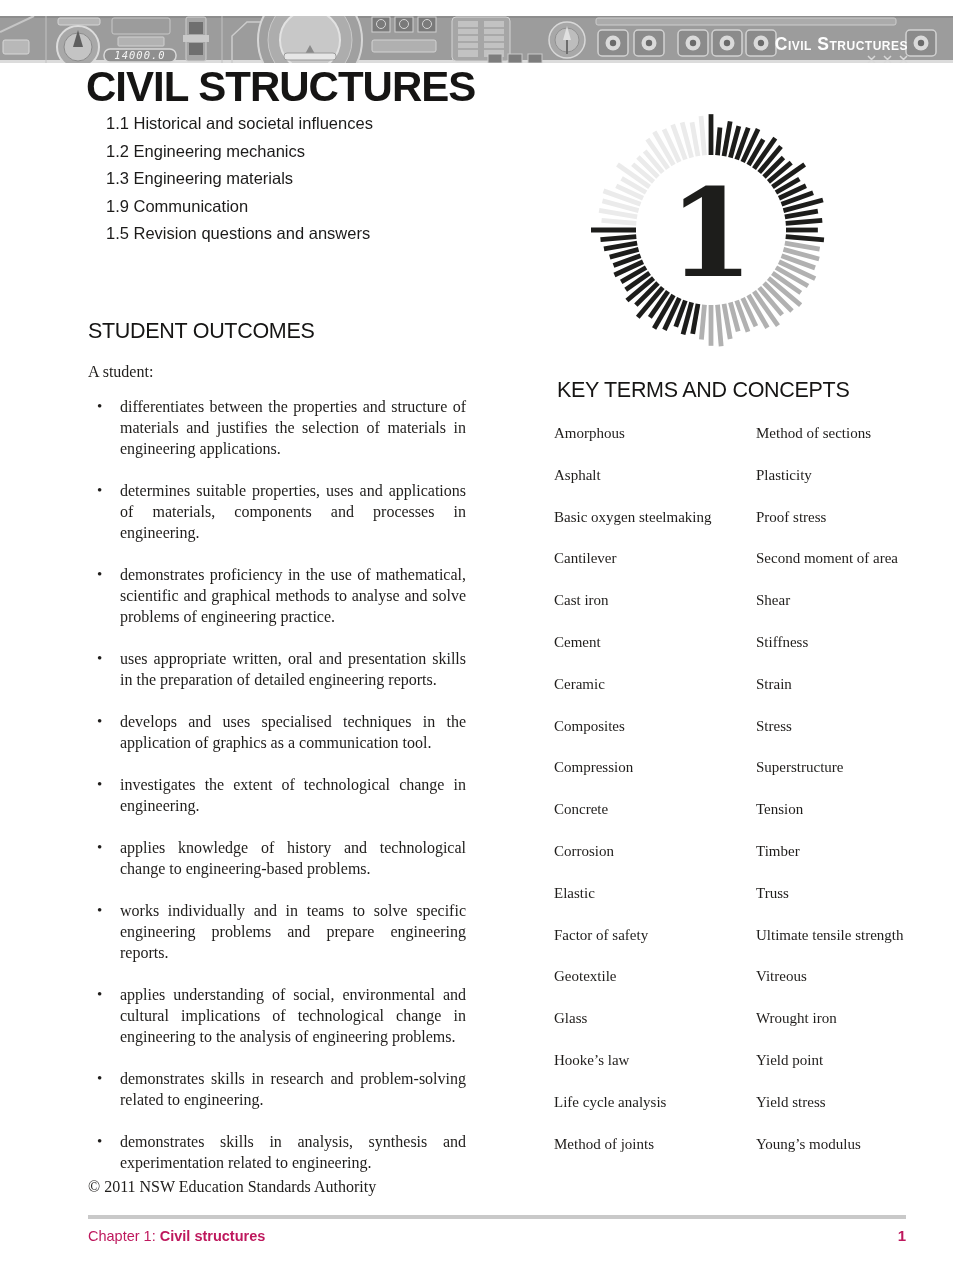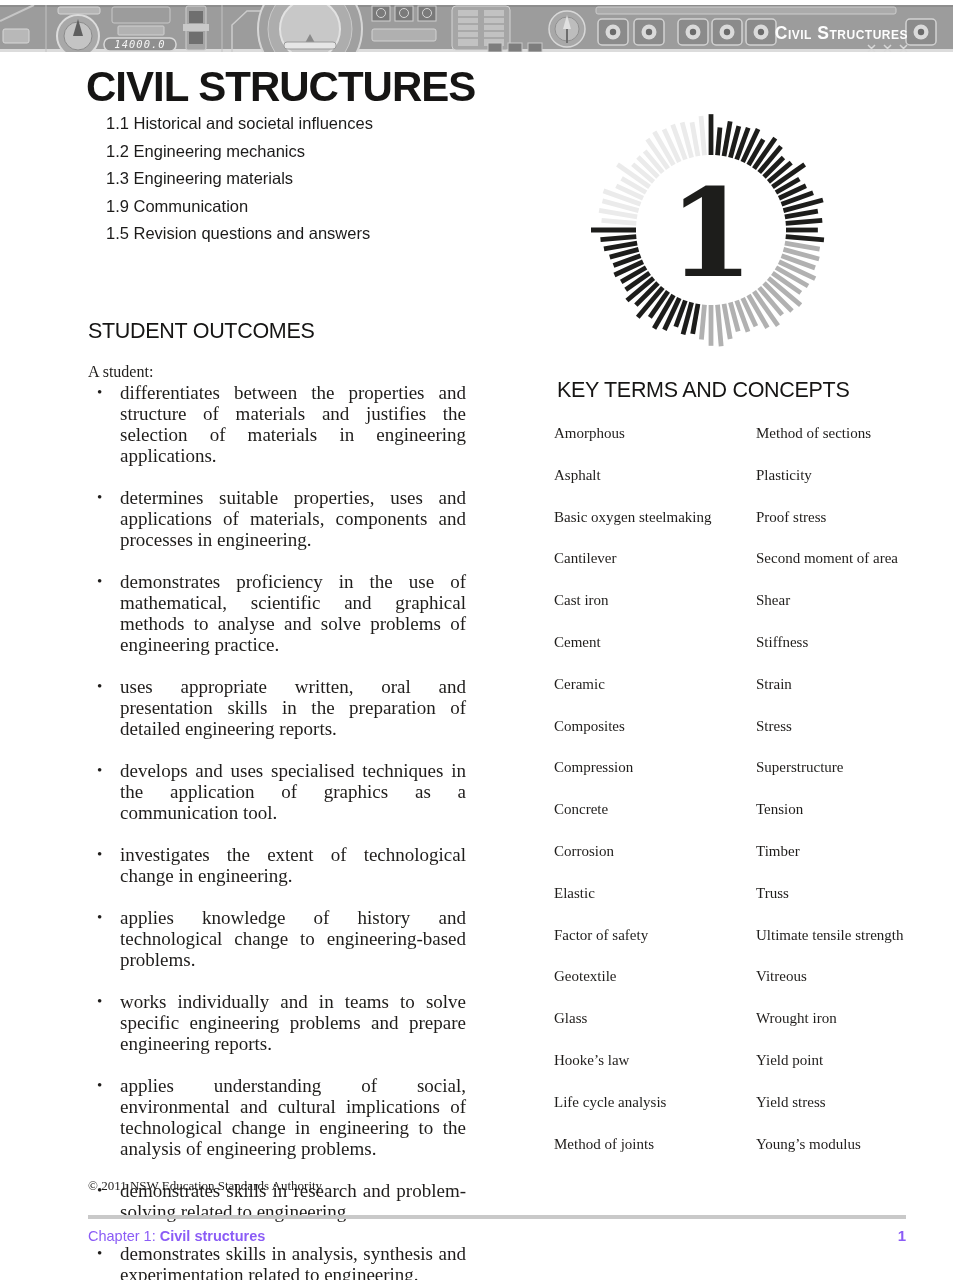--- a/index.html
+++ b/index.html
@@ -1,20 +1,20 @@
 <!DOCTYPE html>
 <html><head>
 <meta charset="utf-8">
 <style>
   html,body{margin:0;padding:0;background:#ffffff;}
   .page{position:relative;width:953px;height:1280px;background:#ffffff;overflow:hidden;
         font-family:"Liberation Serif",serif;color:#1f1d1b;}
 
   
-  .banner{position:absolute;left:0;top:5px;width:953px;height:47px;}
+  .banner{position:absolute;left:0;top:16px;width:953px;height:47px;}
   .banner svg{display:block;}
   .lcd{font-family:"DejaVu Sans Mono",monospace;font-size:10.5px;font-style:italic;
        fill:#f4f4f4;letter-spacing:1px;}
   .banner-title{font-family:"Liberation Sans",sans-serif;font-weight:bold;font-size:17.5px;
        font-variant:small-caps;fill:#fdfdfd;letter-spacing:.5px;}
 
   
   .chapter-title{position:absolute;left:86px;top:64px;margin:0;
        font-family:"Liberation Sans",sans-serif;font-weight:bold;font-size:42px;
        letter-spacing:-1px;color:#161514;line-height:46px;}
@@ -28,38 +28,38 @@
 
   
   .sec-heading{font-family:"Liberation Sans",sans-serif;font-weight:normal;font-size:21.5px;
        letter-spacing:-.3px;color:#161514;margin:0;line-height:26px;}
 
   
   .outcomes{position:absolute;left:88px;top:318px;width:378px;}
   .outcomes .sec-heading{margin-bottom:17px;}
   .outcomes-intro{margin:0;font-size:16px;line-height:21px;}
   .outcomes-list{list-style:none;margin:0;padding:0;}
-  .outcomes-list li{position:relative;padding-left:32px;margin:0 0 21px 0;
-       font-size:19px;line-height:21px;text-align:justify;}
+  .outcomes-list li{position:relative;padding-left:32px;margin:14px 0 21px 0;
+       font-size:16px;line-height:21px;text-align:justify;}
   .outcomes-list li::before{content:"\2022";position:absolute;left:9px;top:0;
        font-size:15px;}
 
   
   .keyterms{position:absolute;left:510px;top:377px;width:400px;margin-left:44px;}
   .keyterms .sec-heading{margin-left:3px;margin-bottom:20px;}
   .kt-grid{display:grid;grid-template-columns:202px 1fr;}
   .kt-item{height:41.8px;font-size:15px;line-height:20px;}
 
   
-  .copyright{position:absolute;left:88px;top:1178px;margin:0;font-size:13px;}
+  .copyright{position:absolute;left:88px;top:1178px;margin:0;font-size:16px;}
   .footer-rule{position:absolute;left:88px;top:1215px;width:818px;height:4px;
        background:#c9c9c9;}
   .foot-row{position:absolute;left:88px;top:1227px;width:818px;display:flex;
        justify-content:space-between;align-items:baseline;
-       font-family:"Liberation Sans",sans-serif;font-size:14.5px;color:#8b5cf6;}
+       font-family:"Liberation Sans",sans-serif;font-size:14.5px;color:#be185d;}
   .foot-row b{font-weight:bold;}
   .pagenum{font-weight:bold;font-size:15px;}
 </style>
 </head>
 <body>
 
 <div class="page">
 
   <header class="banner">
     <svg width="953" height="47" viewBox="0 0 953 47">

